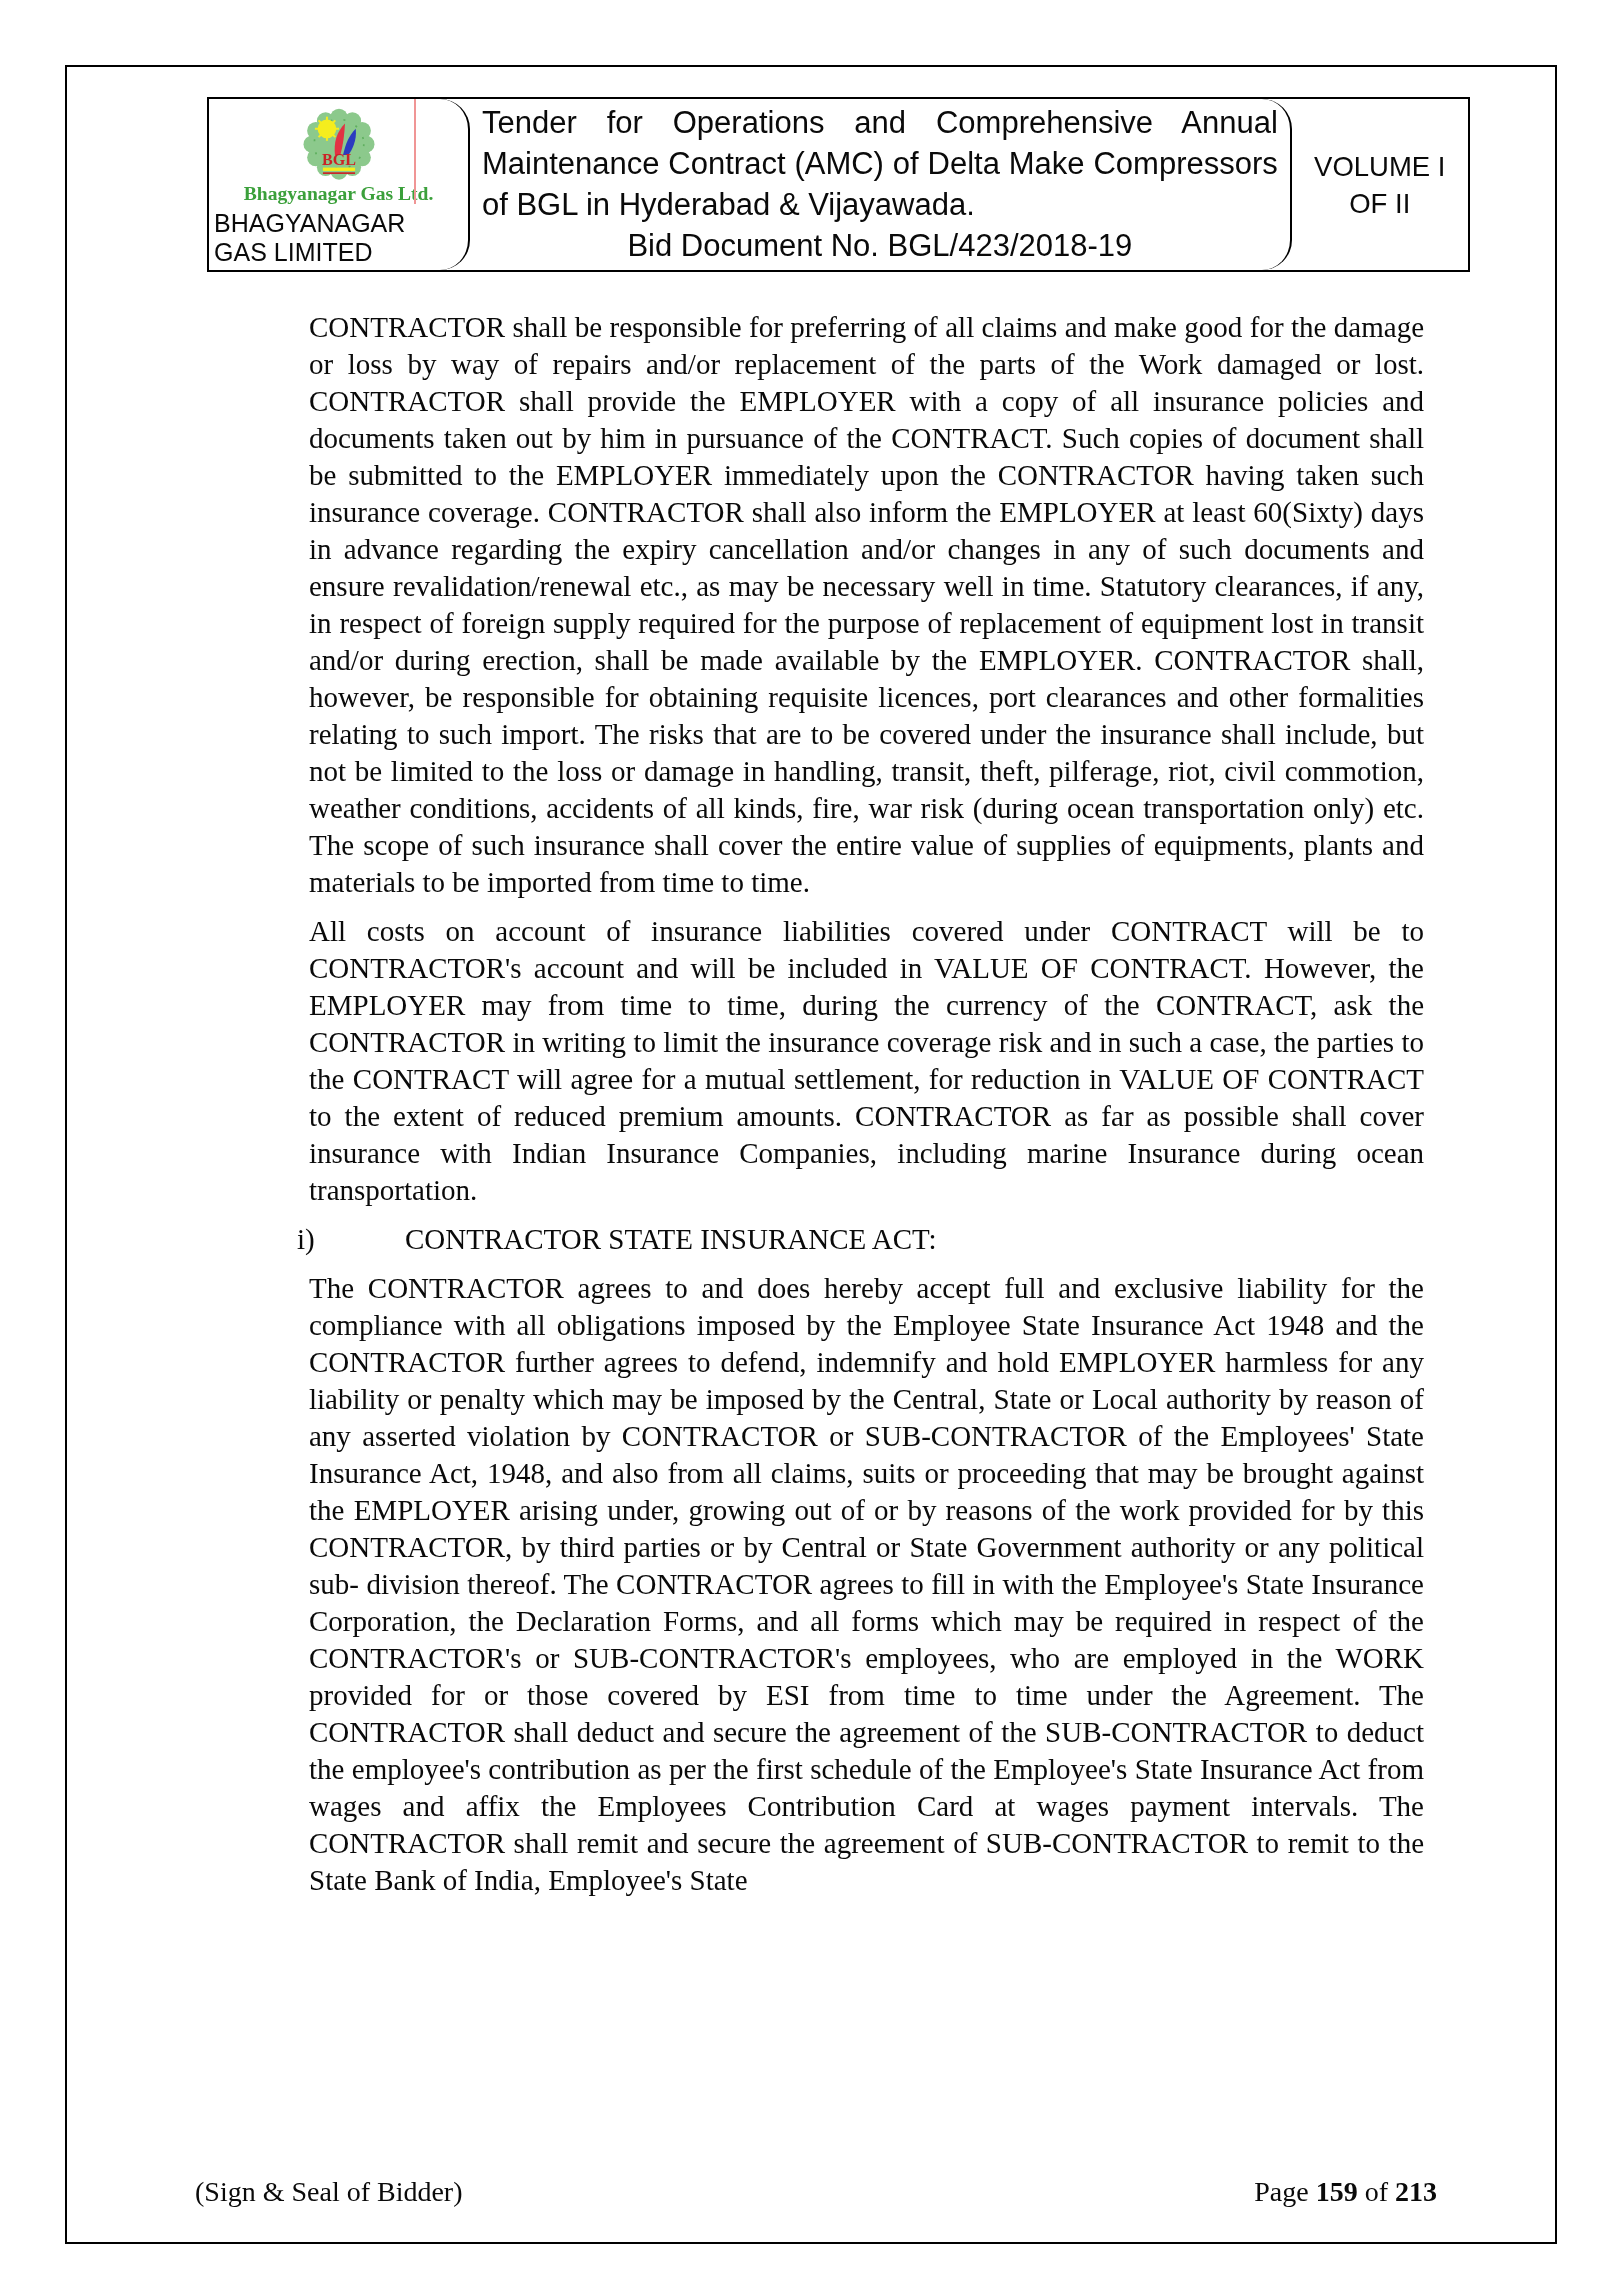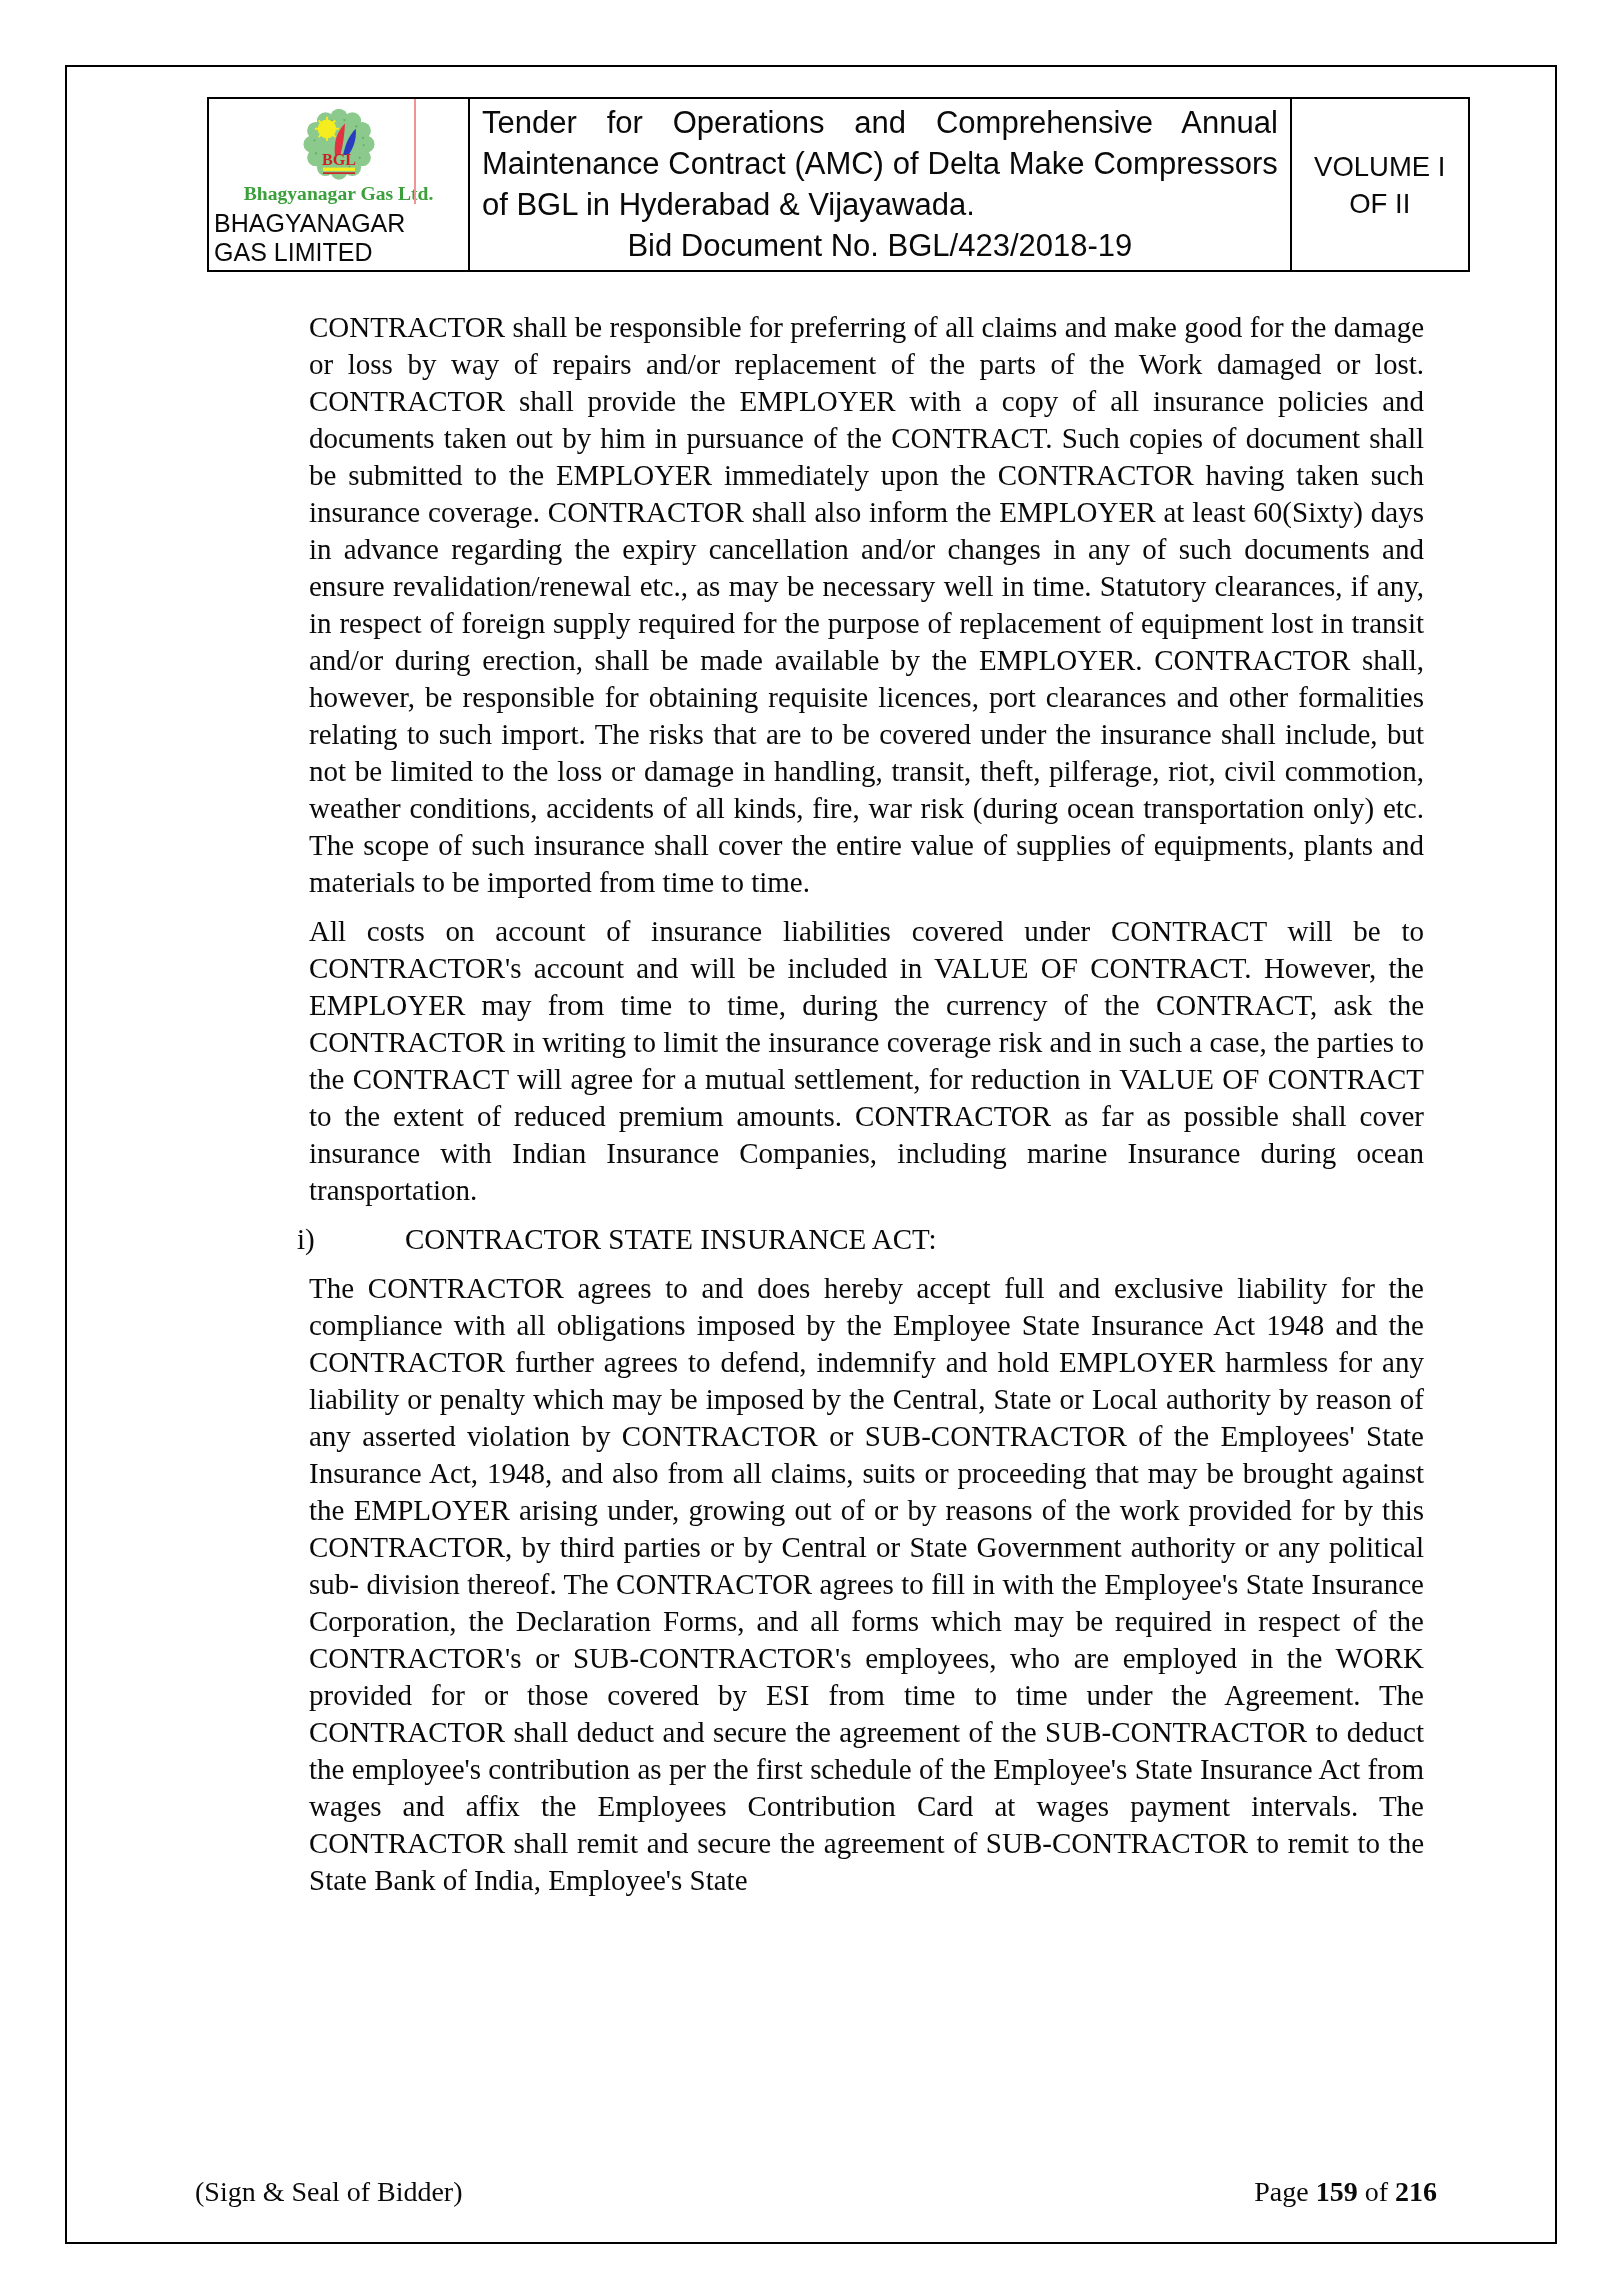--- a/index.html
+++ b/index.html
@@ -21,21 +21,21 @@
   
   .header-table {
     position: absolute;
     left: 140px; top: 30px;
     width: 1263px; height: 175px;
     border: 2.6px solid #000;
     box-sizing: border-box;
     display: flex;
     background: #fff;
   }
-  .cell { box-sizing: border-box; height: 100%; }
+  .cell { box-sizing: border-box; height: 100%; border-radius: 30px; }
   .logo-cell {
     width: 262px;
     border-right: 2.6px solid #000;
     position: relative;
     display: flex; flex-direction: column; align-items: center;
   }
   .red-line {
     position: absolute;
     left: 205px; top: 0;
     width: 2px; height: 105px;
@@ -174,19 +174,19 @@
       </div>
       <p class="indented">The CONTRACTOR agrees to and does hereby accept full and exclusive liability for the compliance with all obligations imposed by the Employee State Insurance Act 1948 and the CONTRACTOR further agrees to defend, indemnify and hold EMPLOYER harmless for any liability or penalty which may be imposed by the Central, State or Local authority by reason of any asserted violation by CONTRACTOR or SUB-CONTRACTOR of the Employees' State Insurance Act, 1948, and also from all claims, suits or proceeding that may be brought against the EMPLOYER arising under, growing out of or by reasons of the work provided for by this CONTRACTOR, by third parties or by Central or State Government authority or any political sub- division thereof. The CONTRACTOR agrees to fill in with the Employee's State Insurance Corporation, the Declaration Forms, and all forms which may be required in respect of the CONTRACTOR's or SUB-CONTRACTOR's employees, who are employed in the WORK provided for or those covered by ESI from time to time under the Agreement. The CONTRACTOR shall deduct and secure the agreement of the SUB-CONTRACTOR to deduct the employee's contribution as per the first schedule of the Employee's State Insurance Act from wages and affix the Employees Contribution Card at wages payment intervals. The CONTRACTOR shall remit and secure the agreement of SUB-CONTRACTOR to remit to the State Bank of India, Employee's State</p>
     </div>
 
     <div class="footer">
       <span>(Sign &amp; Seal of Bidder)</span>
       <span class="page-info">
         <span>Page</span>
         <b>159</b>
         <span>of</span>
-        <b>216</b>
+        <b>213</b>
       </span>
     </div>
 
   </div>
 </div>
 
 
 </body></html>

